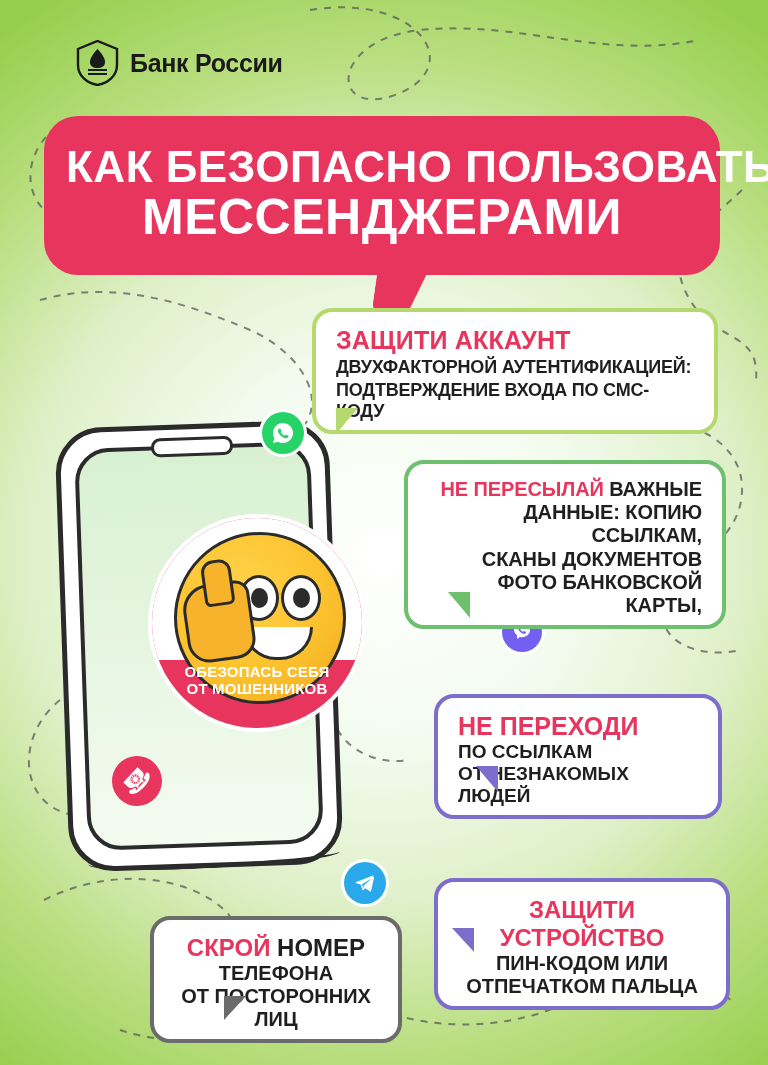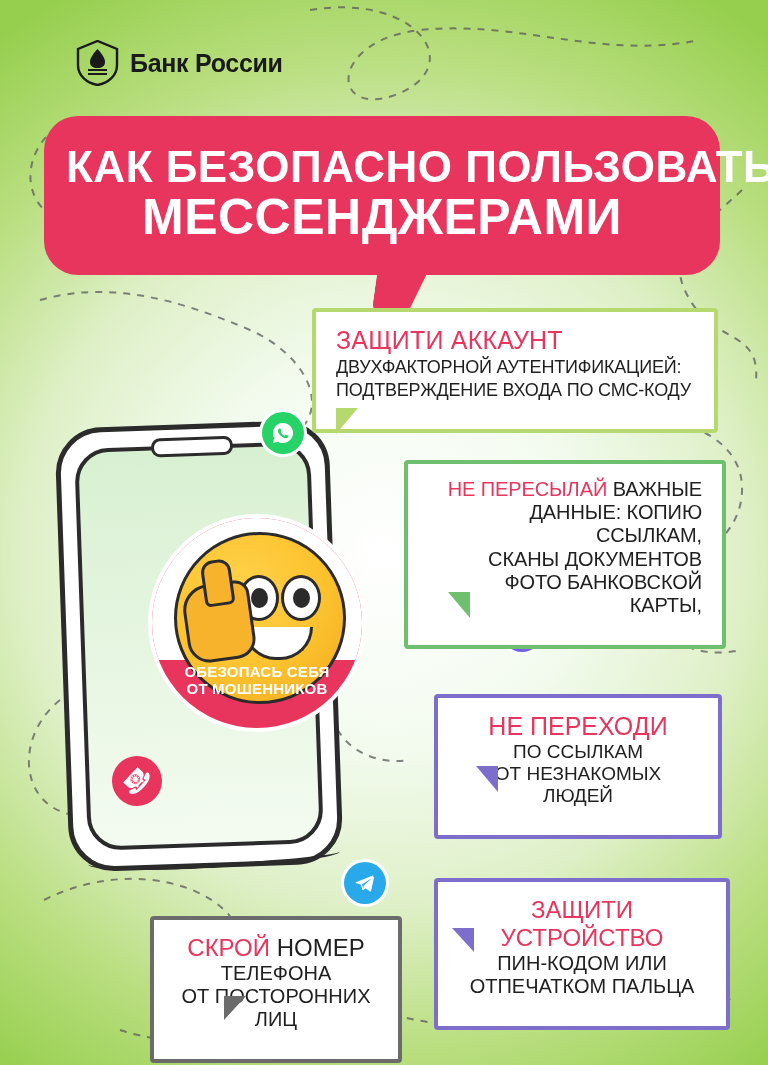--- a/index.html
+++ b/index.html
@@ -244,26 +244,26 @@
     font-weight: bold;
     line-height: 1.12;
   }
   .badge-text .l1 { font-size: 15px; letter-spacing: 0.2px; }
   .badge-text .l2 { font-size: 15px; letter-spacing: 0.2px; }
 
   
   .bubble {
     position: absolute;
     background: #ffffff;
-    border-radius: 4px;
-    padding: 14px 20px 28px 20px;
+    border-radius: 20px;
+    padding: 14px 20px 8px 20px;
     box-sizing: border-box;
     line-height: 1.16;
     color: #1f1f1f;
-    font-weight: normal;
+    font-weight: bold;
   }
   .bubble .hl-red { color: #e8355d; }
 
   #bubble-account {
     left: 312px;
     top: 308px;
     width: 406px;
     border: 4px solid #b6d96f;
   }
   #bubble-account .head { font-size: 25px; color: #e8355d; letter-spacing: 0.2px; }
@@ -276,21 +276,21 @@
     border: 4px solid #6ec06e;
     text-align: right;
   }
   #bubble-forward .line { font-size: 20px; letter-spacing: -0.1px; }
 
   #bubble-links {
     left: 434px;
     top: 694px;
     width: 288px;
     border: 4px solid #7e6ecb;
-    text-align: center;
+    text-align: left;
   }
   #bubble-links .head { font-size: 25px; color: #e8355d; }
   #bubble-links .line { font-size: 19px; }
 
   #bubble-device {
     left: 434px;
     top: 878px;
     width: 296px;
     border: 4px solid #7e6ecb;
     text-align: center;

